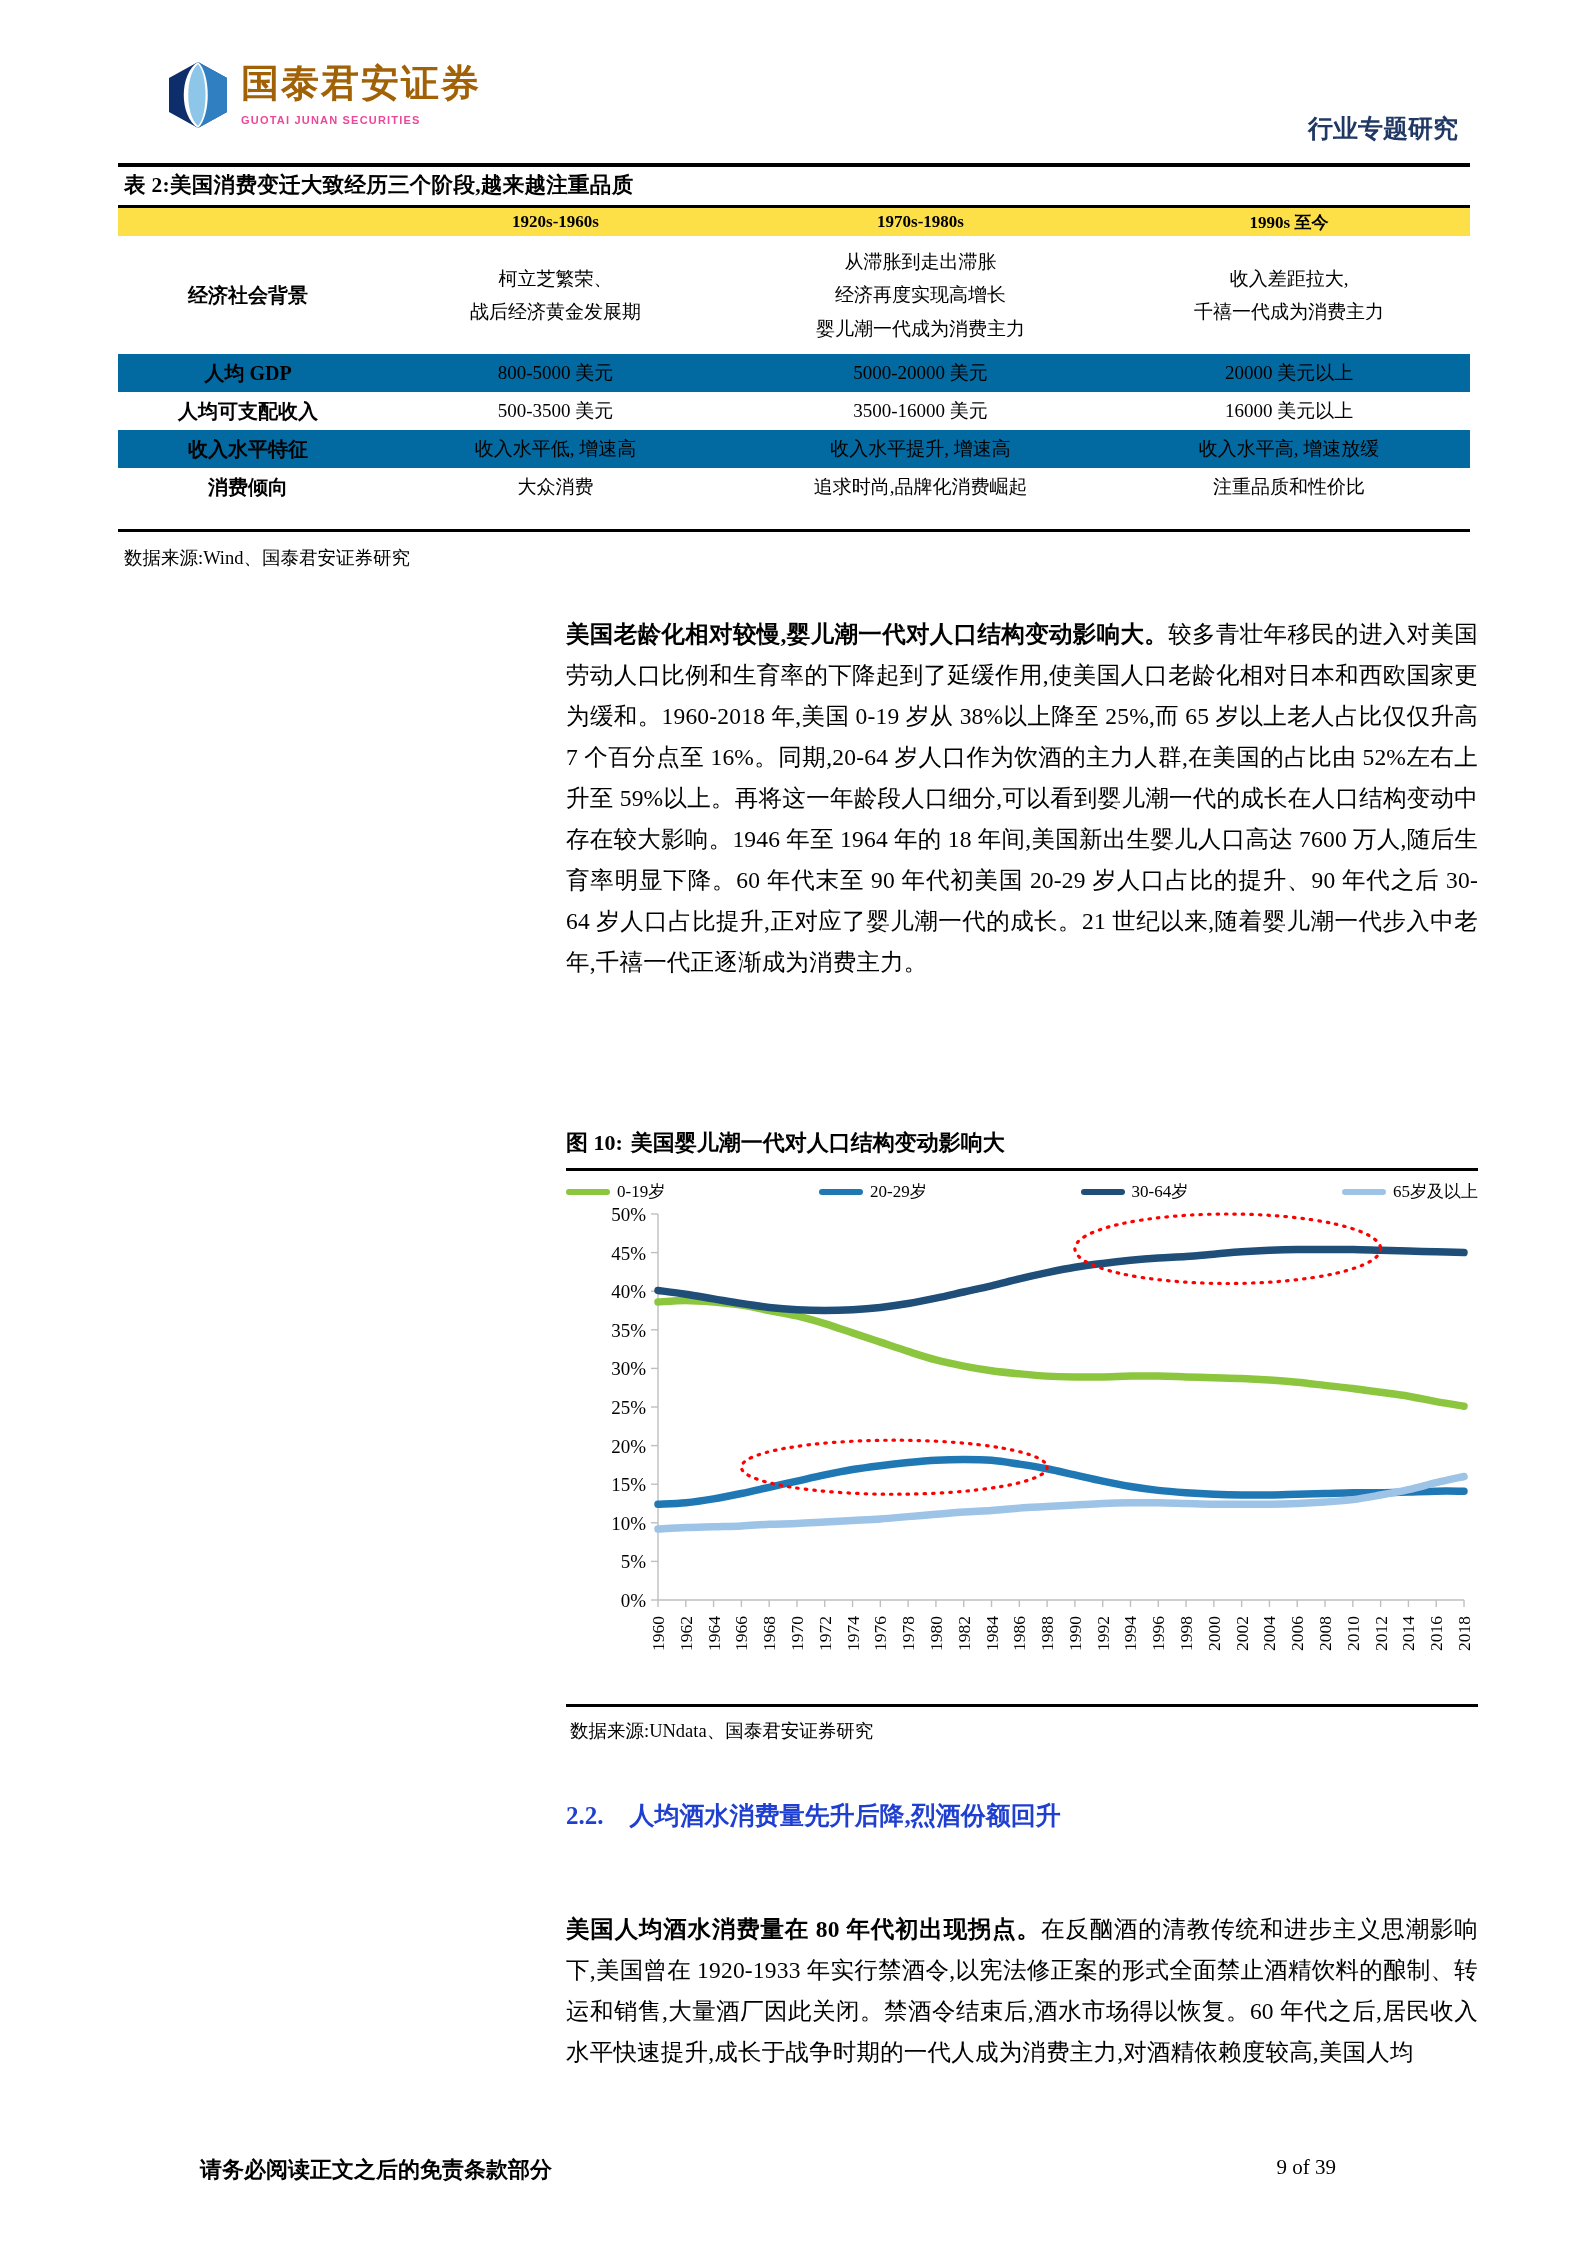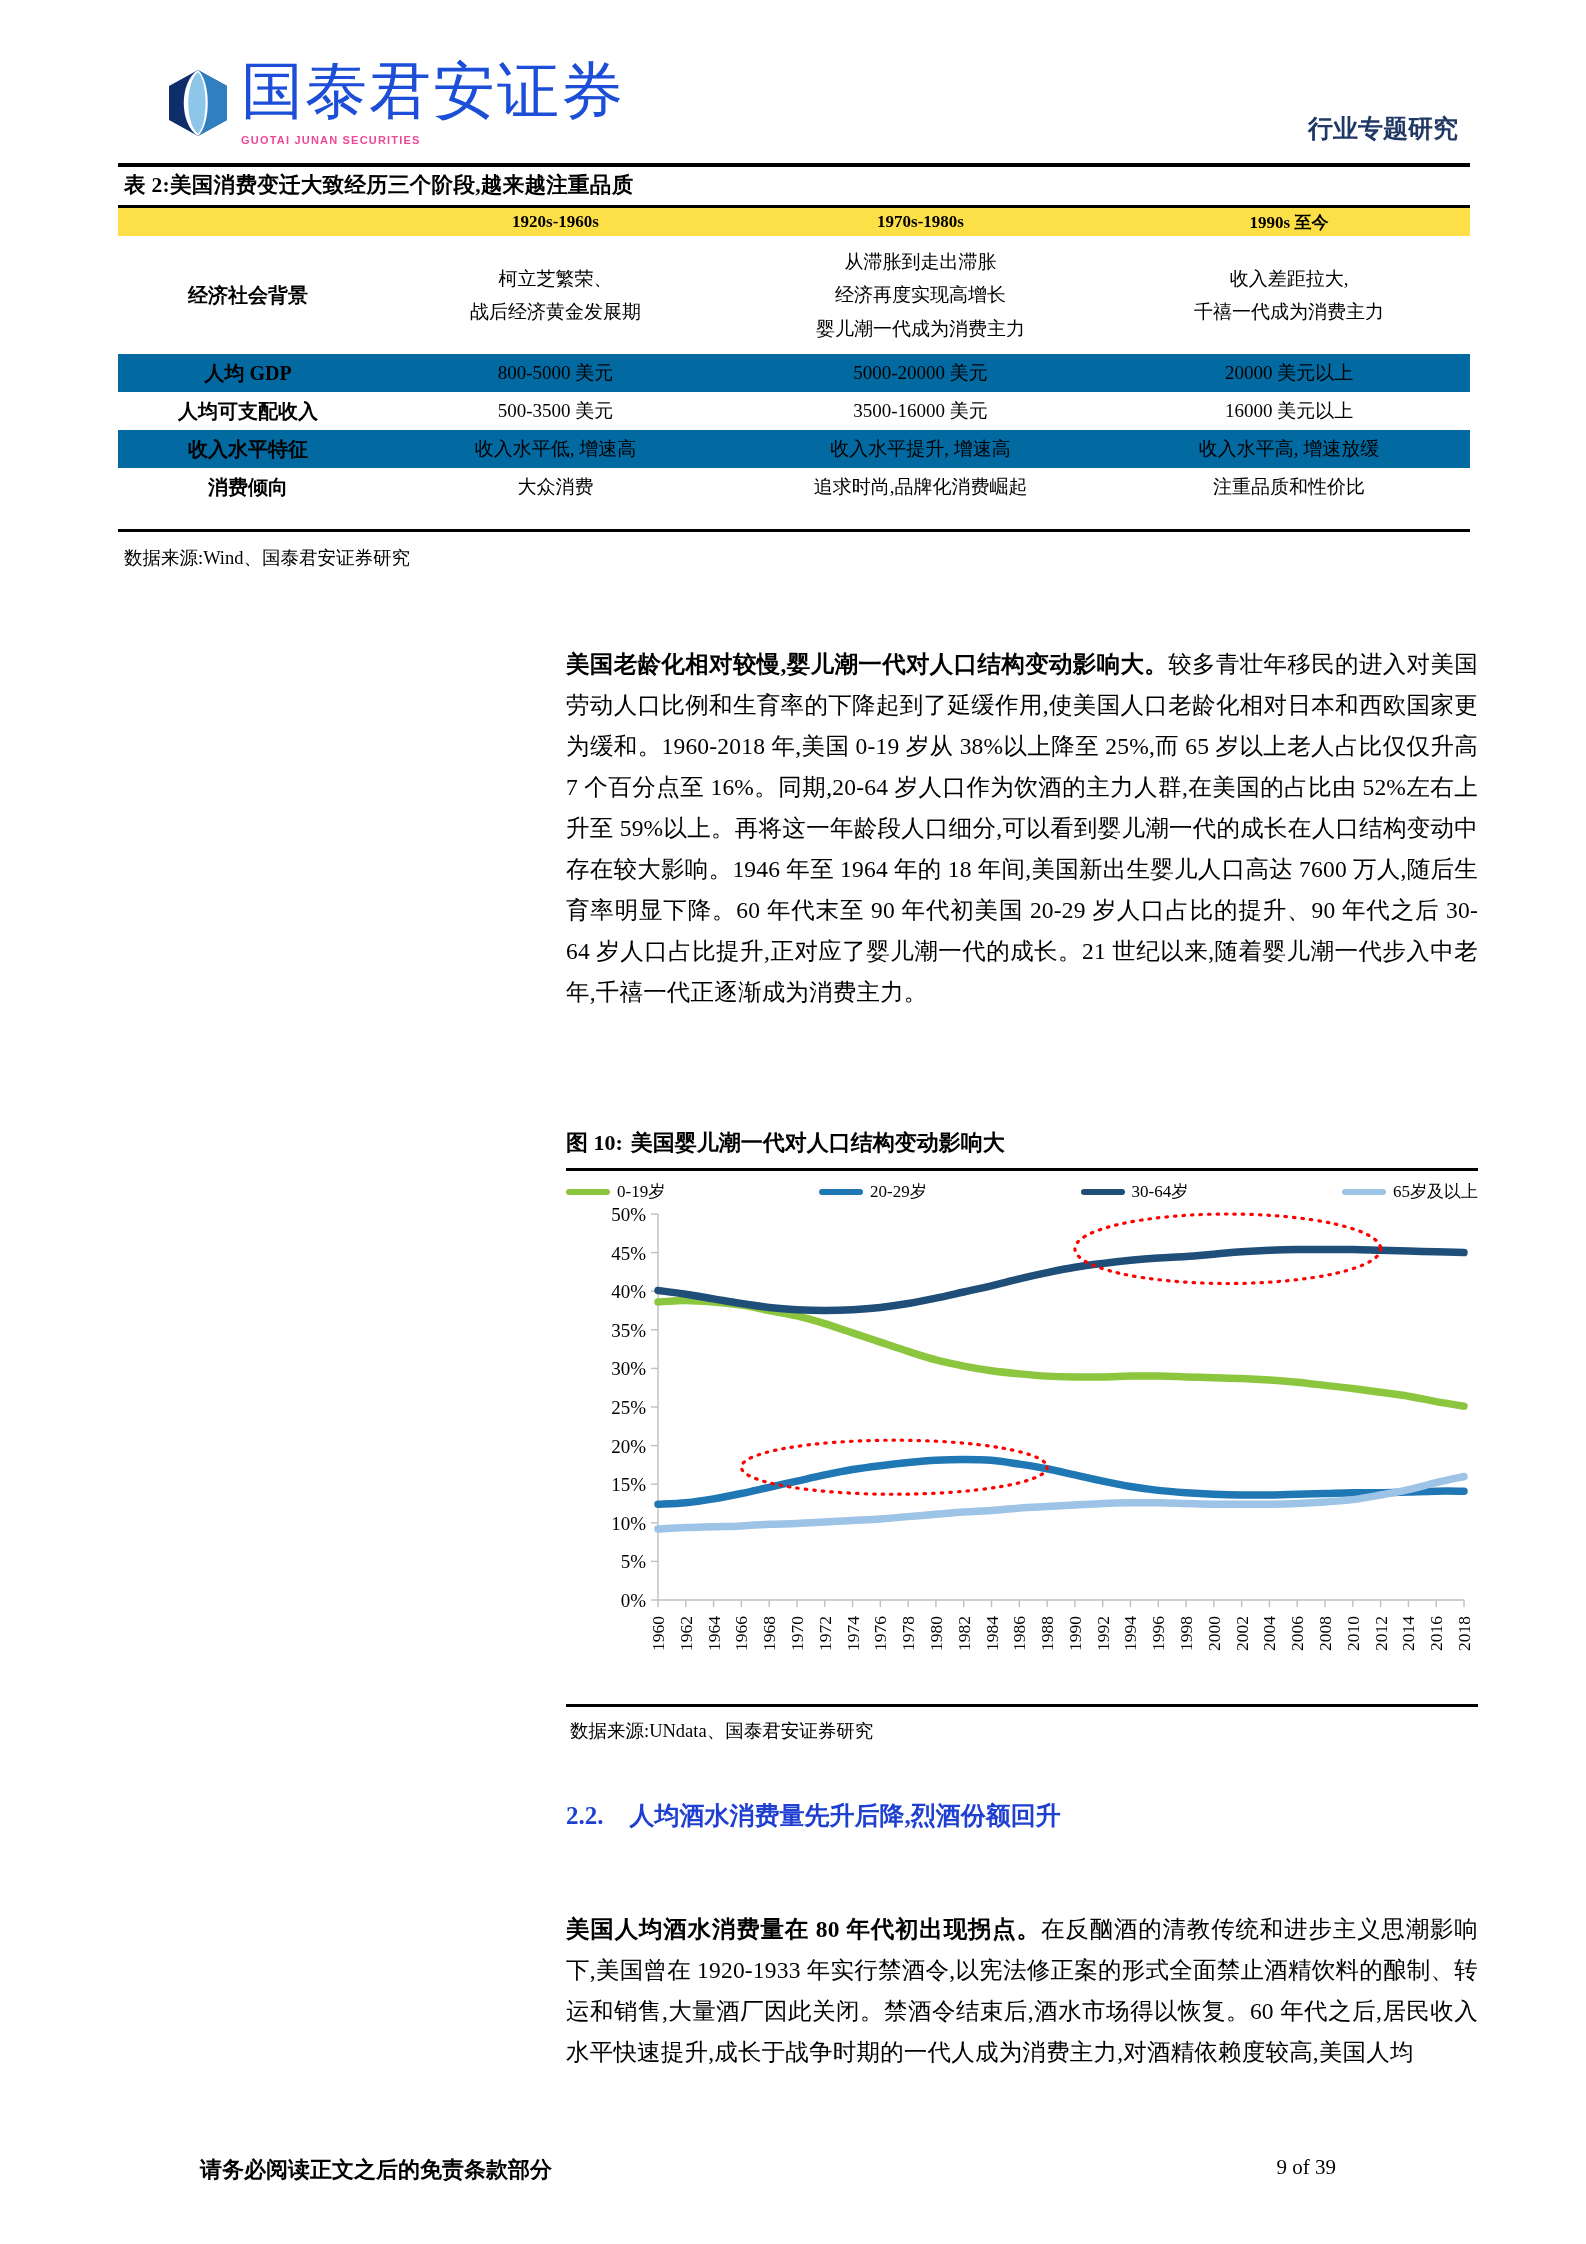--- a/index.html
+++ b/index.html
@@ -8,22 +8,22 @@
     font-family:"Liberation Serif","DejaVu Serif",serif;
     color:#000;position:relative;overflow:hidden;
   }
   .page{position:relative;width:1586px;height:2244px;}
 
   
   .header{position:absolute;left:0;top:0;width:1586px;height:170px;}
   .logo{position:absolute;left:165px;top:60px;display:flex;align-items:center;}
   .logo-mark{width:66px;height:70px;position:relative;margin-right:10px;}
   .logo-text{display:flex;flex-direction:column;line-height:1;}
-  .logo-cn{font-family:"Liberation Sans",sans-serif;font-weight:normal;font-size:62px;
-           color:#1d4ed8;letter-spacing:2px;}
+  .logo-cn{font-family:"Liberation Sans",sans-serif;font-weight:bold;font-size:38px;
+           color:#a16207;letter-spacing:2px;}
   .logo-en{font-family:"Liberation Sans",sans-serif;font-size:11px;color:#ec4899;
            letter-spacing:1.2px;margin-top:13px;font-weight:bold;}
   .header-right{position:absolute;right:128px;top:112px;font-size:25px;font-weight:bold;
                 color:#1f3864;font-family:"Liberation Serif",serif;}
   .header-rule{position:absolute;left:118px;top:163px;width:1352px;height:4px;background:#000;}
 
   
   .tbl-caption{position:absolute;left:124px;top:170px;font-size:21.5px;font-weight:bold;
                font-family:"Liberation Serif",serif;letter-spacing:.3px;}
   table.t2{position:absolute;left:118px;top:208px;width:1352px;border-collapse:collapse;
@@ -43,21 +43,21 @@
   .r-std td{height:38px;vertical-align:middle;}
   .tbl-topline{position:absolute;left:118px;top:205px;width:1352px;height:3px;background:#000;}
   .tbl-botline{position:absolute;left:118px;top:529px;width:1352px;height:3px;background:#000;}
   .tbl-source{position:absolute;left:124px;top:545px;font-size:18.5px;
               font-family:"Liberation Serif",serif;}
 
   
   .para{position:absolute;font-size:23.5px;line-height:41px;text-align:justify;
         font-family:"Liberation Serif",serif;letter-spacing:.2px;}
   .para b{font-weight:bold;}
-  #para1{left:566px;top:615px;width:912px;margin-top:29px;}
+  #para1{left:566px;top:585px;width:912px;margin-top:29px;}
   #para2{left:566px;top:1885px;width:912px;}
 
   
   .fig-title{position:absolute;left:566px;top:1128px;font-size:22px;font-weight:bold;
              font-family:"Liberation Serif",serif;}
   .fig-title .num{margin-right:8px;}
   .fig-rule-top{position:absolute;left:566px;top:1168px;width:912px;height:3px;background:#000;}
   .fig-rule-bot{position:absolute;left:566px;top:1704px;width:912px;height:3px;background:#000;}
   .fig-source{position:absolute;left:570px;top:1718px;font-size:18.5px;
               font-family:"Liberation Serif",serif;}

